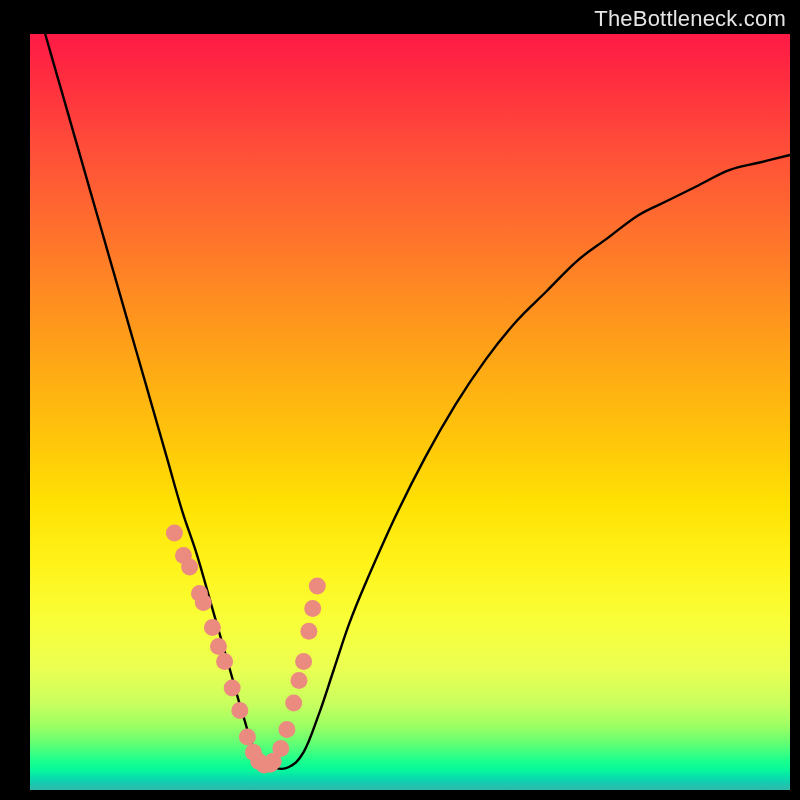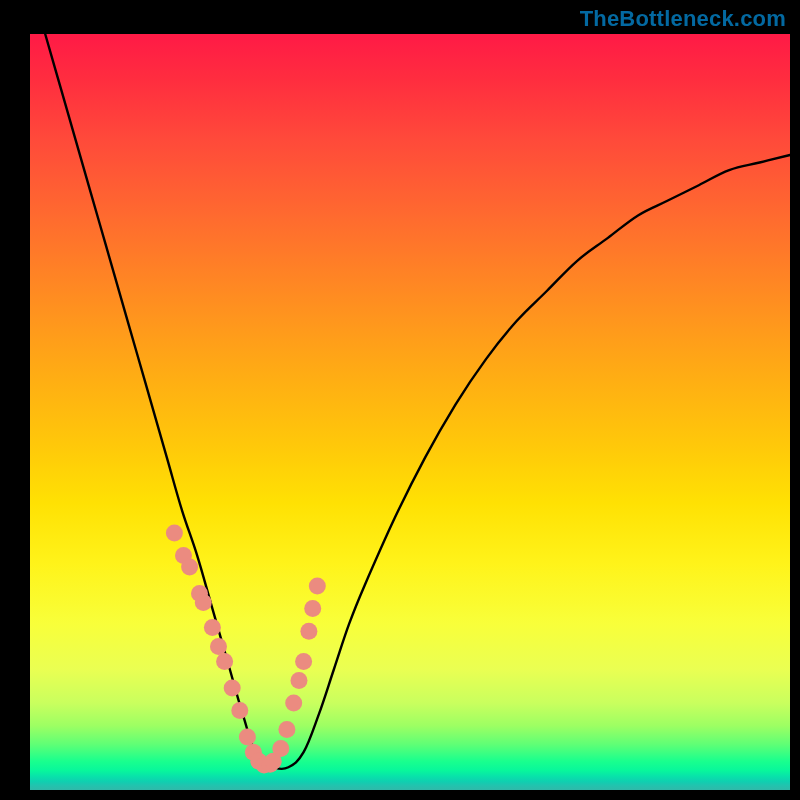--- a/index.html
+++ b/index.html
@@ -46,23 +46,23 @@
       #08e2aa 98.2%,
       #0fcfb0 98.9%,
       #22c3ae 99.4%,
       #2fb9a9 100%
     );
   }
   .watermark {
     position: absolute;
     top: 6px;
     right: 14px;
-    color: #0369a1;
+    color: #e5e5e5;
     font-size: 22px;
-    font-weight: 700;
+    font-weight: 400;
     letter-spacing: 0.2px;
     user-select: none;
   }
   svg.curve {
     position: absolute;
     left: 0;
     top: 0;
     width: 800px;
     height: 800px;
     pointer-events: none;

